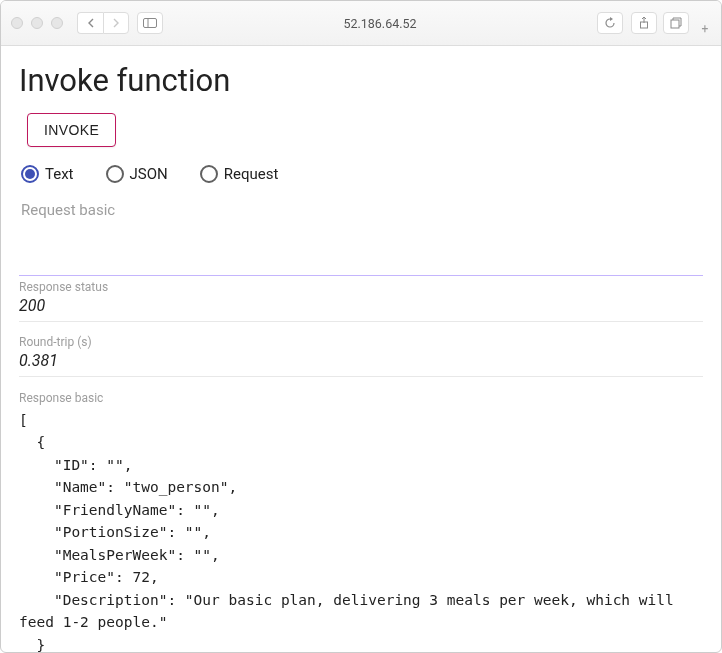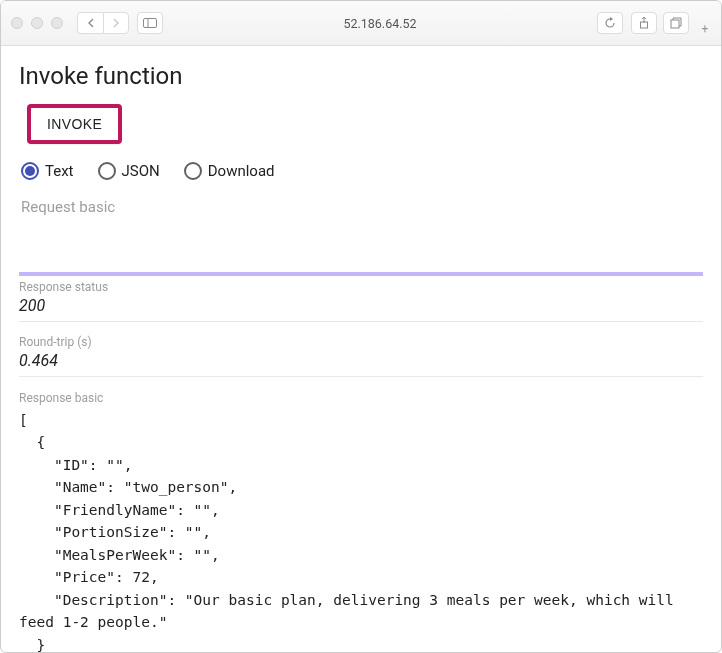--- a/index.html
+++ b/index.html
@@ -55,42 +55,42 @@
   }
 
   
   .page {
     padding: 10px 18px 18px 18px;
     height: calc(100% - 38px);
     overflow: hidden;
   }
   h1.title {
     margin: 6px 0 14px 0;
-    font-size: 24px;
+    font-size: 31px;
     font-weight: 400;
     color: #222;
   }
   .invoke-btn {
     display: inline-block;
     padding: 8px 16px;
-    border: 4px solid #be185d;
+    border: 1px solid #be185d;
     border-radius: 4px;
     background: #fff;
     font-size: 14px;
     font-weight: 500;
     letter-spacing: 0.4px;
     color: #222;
     box-shadow: 0 1px 2px rgba(0,0,0,0.06);
     margin-left: 8px;
     cursor: pointer;
   }
 
   .radio-row {
     display: flex;
-    gap: 24px;
+    gap: 32px;
     margin: 18px 2px 12px 2px;
     align-items: center;
   }
   .radio-item {
     display: flex;
     align-items: center;
     gap: 6px;
     font-size: 15px;
     color: #222;
     cursor: pointer;
@@ -109,21 +109,21 @@
 
   .request-body {
     min-height: 70px;
     color: #9e9e9e;
     font-size: 15px;
     padding: 6px 2px 2px 2px;
   }
 
   .field {
     margin-top: 10px;
-    border-top: 4px solid #c4b5fd;
+    border-top: 1px solid #c4b5fd;
     padding-top: 4px;
   }
   .field-label {
     font-size: 12px;
     color: #9e9e9e;
     margin-bottom: 2px;
   }
   .field-value {
     font-size: 16px;
     color: #222;
@@ -206,34 +206,34 @@
           <span class="radio-inner"></span>
         </span>
       <span>Text</span>
     </div>
     <div class="radio-item">
       <span class="radio-outer"></span>
       <span>JSON</span>
     </div>
     <div class="radio-item">
       <span class="radio-outer"></span>
-      <span>Download</span>
+      <span>Request</span>
     </div>
   </div>
 
   <div class="request-body">Request basic</div>
 
   <div class="field">
     <div class="field-label">Response status</div>
     <div class="field-value">200</div>
   </div>
 
   <div class="field" style="border-top:none;margin-top:9px;">
     <div class="field-label">Round-trip (s)</div>
-    <div class="field-value">0.464</div>
+    <div class="field-value">0.381</div>
   </div>
 
   <div class="field" style="border-top:none;">
     <div class="field-label">Response basic</div>
     <div class="response-body-value">[
   {
     "ID": "",
     "Name": "two_person",
     "FriendlyName": "",
     "PortionSize": "",

